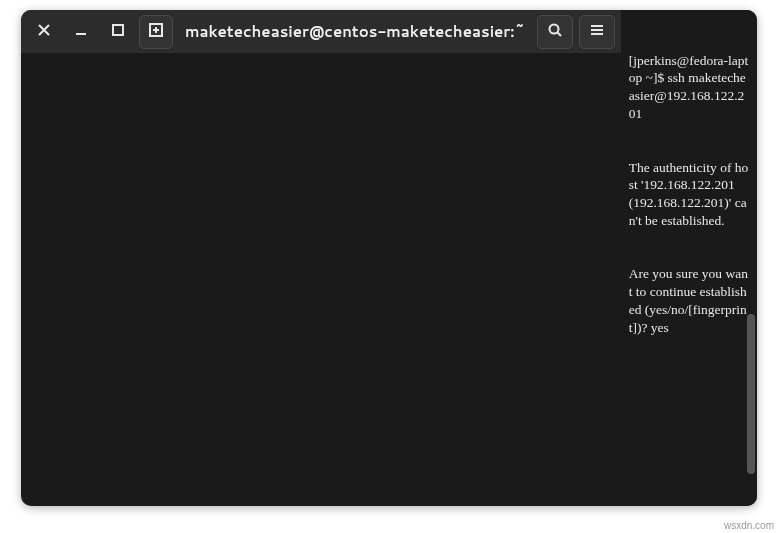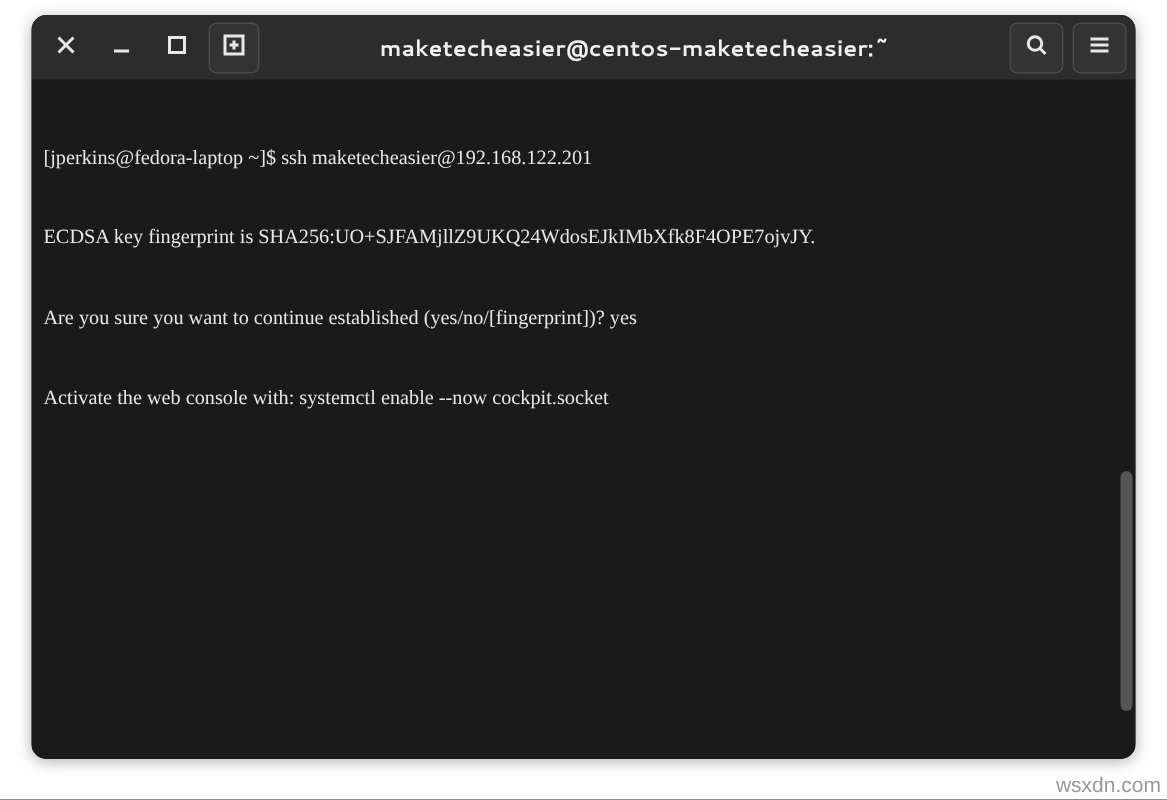--- a/index.html
+++ b/index.html
@@ -19,21 +19,21 @@
       position: absolute;
       top: 10px;
       left: 21px;
       width: 736px;
       height: 496px;
       background: #1a1a1a;
       border-radius: 10px;
       overflow: hidden;
       box-shadow: 0 2px 10px rgba(0,0,0,0.3);
       display: flex;
-      flex-direction: column;
+      flex-direction: row;
     }
     .titlebar {
       height: 44px;
       background: #2c2c2c;
       display: flex;
       align-items: center;
       padding: 0 6px;
       gap: 4px;
       border-bottom: 1px solid #1a1a1a;
     }
@@ -114,21 +114,21 @@
       top: 260px;
       width: 8px;
       height: 160px;
       background: #555555;
       border-radius: 4px;
     }
     .watermark {
       position: absolute;
       right: 4px;
       bottom: 2px;
-      font-size: 14px;
+      font-size: 10px;
       color: #999;
       font-family: sans-serif;
     }
   </style>
 </head>
 <body>
 
 <div class="window">
 
   <div class="titlebar">
@@ -181,23 +181,22 @@
           <svg viewBox="0 0 16 16">
               <path d="M2 4 L14 4 M2 8 L14 8 M2 12 L14 12"></path>
             </svg>
         </span>
       </div>
     </div>
   </div>
 
   <div class="terminal-body">
     <span class="term-line">[jperkins@fedora-laptop ~]$ ssh maketecheasier@192.168.122.201</span>
-    <span class="term-line">ECDSA key fingerprint is SHA256:UO+SJFAMjllZ9UKQ24WdosEJkIMbXfk8F4OPE7ojvJY.</span>
+    <span class="term-line">The authenticity of host '192.168.122.201 (192.168.122.201)' can't be established.</span>
     <span class="term-line">Are you sure you want to continue established (yes/no/[fingerprint])? yes</span>
-    <span class="term-line">Activate the web console with: systemctl enable --now cockpit.socket</span>
     <span class="term-line"></span>
     
   </div>
 
   <div class="scrollbar">
     <div class="scrollbar-thumb"></div>
   </div>
 </div>
 
 <div class="watermark">wsxdn.com</div>

